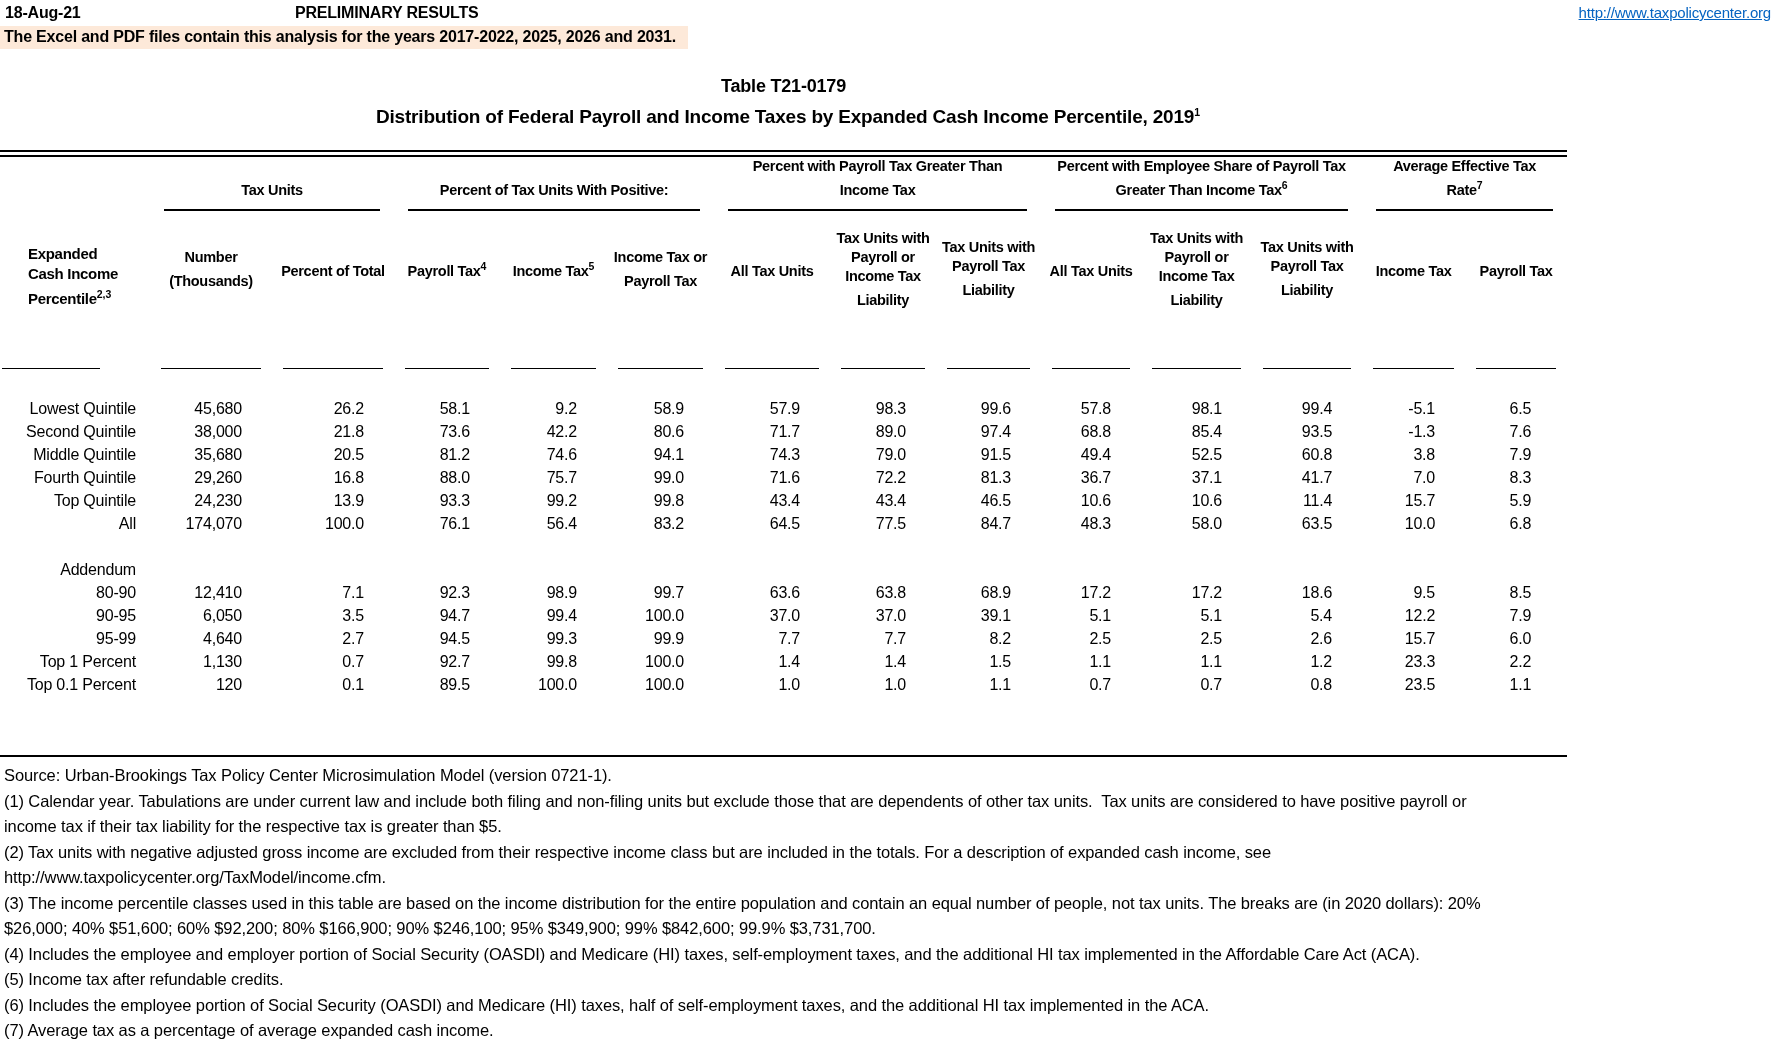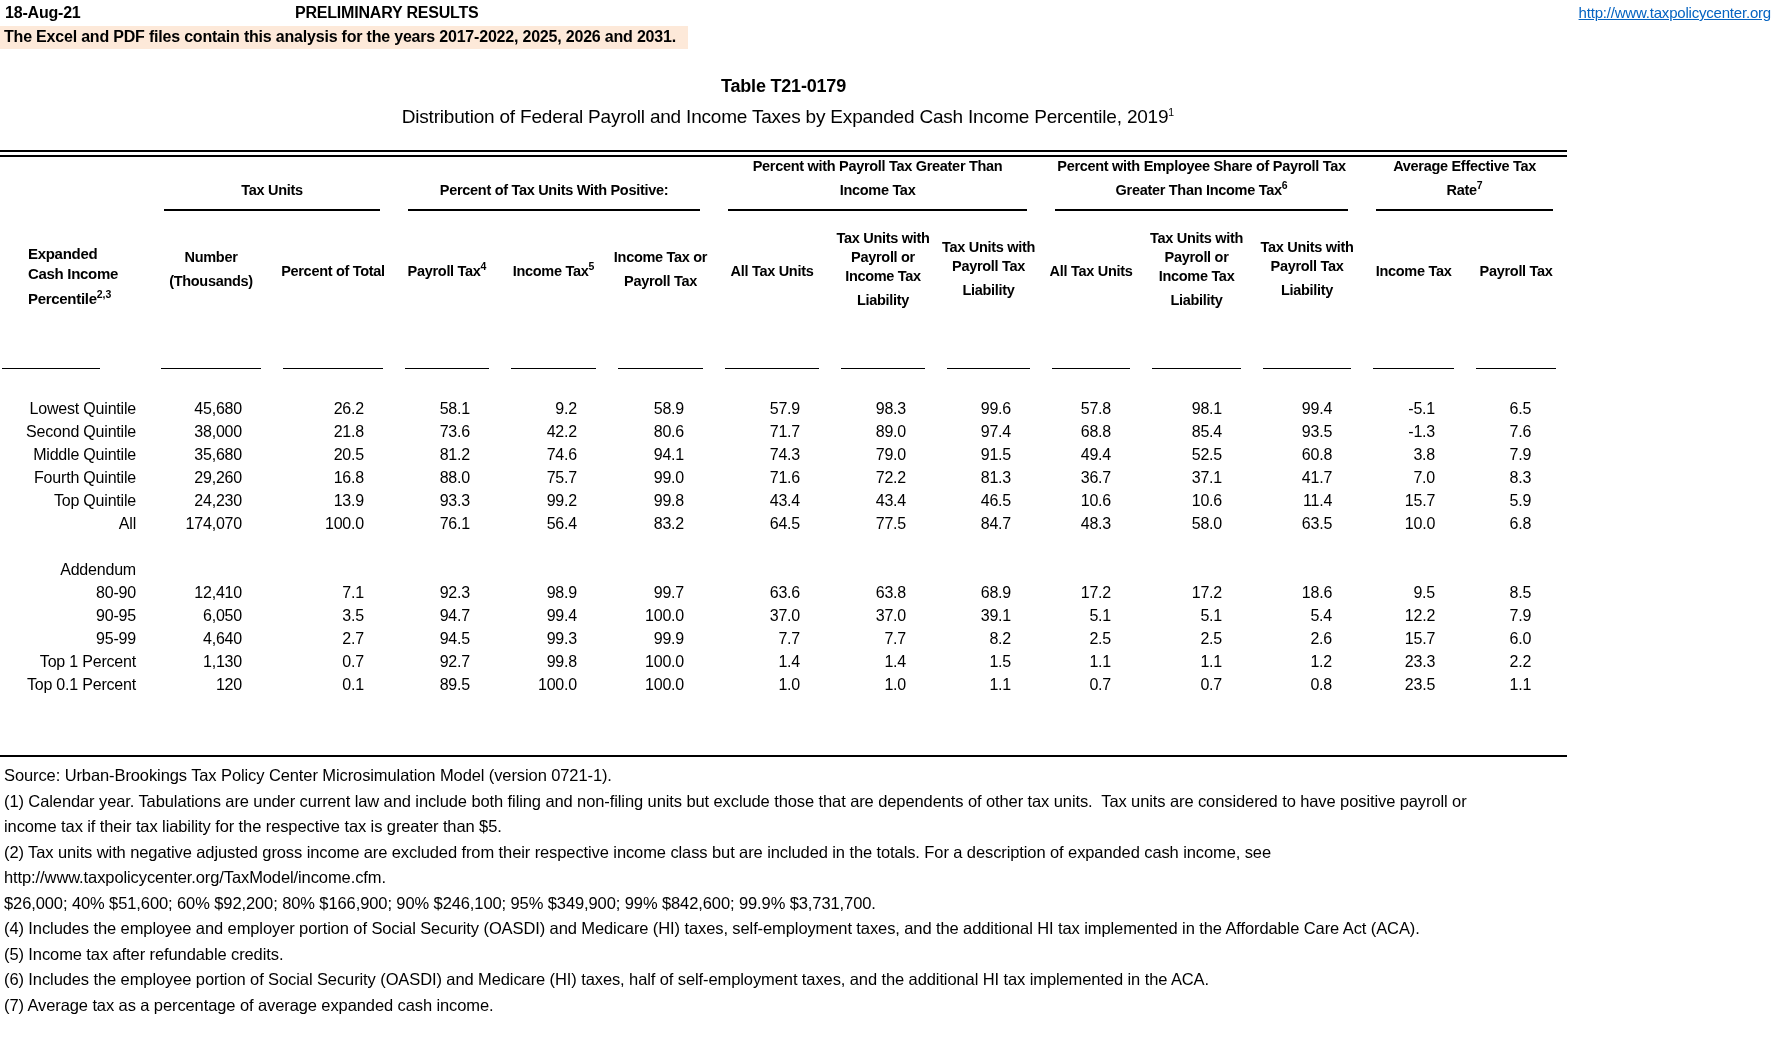--- a/index.html
+++ b/index.html
@@ -13,21 +13,21 @@
   .topbar { position:relative; height:26px; padding-top:4px;text-align:right; }
   .date { position:absolute; left:5px; top:4px; font-size:16px; font-weight:bold; }
   .prelim { position:absolute; left:295px; top:4px; font-size:16px; font-weight:bold; }
   .tpc-link { position:absolute; right:6px; top:4px; font-size:15px; font-weight:normal;
               color:#0563C1; text-decoration:underline; cursor:pointer; }
   .note-banner { display:inline-block; background:#FDE9D9; font-size:16px; font-weight:bold;
                  padding:2px 12px 3px 4px; margin-top:0px;text-align:right; }
   
   .titles { width:1567px; text-align:center; margin-top:26px; }
   .title1 { font-size:18px; font-weight:bold; line-height:22px; }
-  .title2 { font-size:19px; font-weight:normal; line-height:30px;margin-left:9px; }
+  .title2 { font-size:19px; font-weight:bold; line-height:30px;margin-left:9px; }
   sup { font-size:10.5px; letter-spacing:0; }
   
   .rule-double { width:1567px; height:7px; border-top:2px solid #000; border-bottom:2px solid #000; margin-top:18px; }
   table.tbl { width:1567px; border-collapse:collapse; table-layout:fixed; }
   .tbl th, .tbl td { padding:0; font-weight:normal; }
   tr.groups th { height:52px; vertical-align:bottom; }
   tr.groups th .grp { margin:0 14px; padding-bottom:9px; border-bottom:2px solid #000;
       text-align:center; font-size:14.5px; font-weight:bold; line-height:19px; letter-spacing:-0.3px; }
   th.rowhead { position:relative; vertical-align:middle; text-align:left;
       font-size:15px; font-weight:bold; line-height:20px; padding:0 16px 60px 28px; letter-spacing:-0.3px; }
@@ -320,20 +320,21 @@
   </table>
 
   <div class="rule-bottom"></div>
 
   <div class="footnotes">
       <div class="fn">Source: Urban-Brookings Tax Policy Center Microsimulation Model (version 0721-1).</div>
       <div class="fn">(1) Calendar year. Tabulations are under current law and include both filing and non-filing units but exclude those that are dependents of other tax units.  Tax units are considered to have positive payroll or</div>
       <div class="fn">income tax if their tax liability for the respective tax is greater than $5.</div>
       <div class="fn">(2) Tax units with negative adjusted gross income are excluded from their respective income class but are included in the totals. For a description of expanded cash income, see</div>
       <div class="fn">http://www.taxpolicycenter.org/TaxModel/income.cfm.</div>
+      <div class="fn">(3) The income percentile classes used in this table are based on the income distribution for the entire population and contain an equal number of people, not tax units. The breaks are (in 2020 dollars): 20%</div>
       <div class="fn">$26,000; 40% $51,600; 60% $92,200; 80% $166,900; 90% $246,100; 95% $349,900; 99% $842,600; 99.9% $3,731,700.</div>
       <div class="fn">(4) Includes the employee and employer portion of Social Security (OASDI) and Medicare (HI) taxes, self-employment taxes, and the additional HI tax implemented in the Affordable Care Act (ACA).</div>
       <div class="fn">(5) Income tax after refundable credits.</div>
       <div class="fn">(6) Includes the employee portion of Social Security (OASDI) and Medicare (HI) taxes, half of self-employment taxes, and the additional HI tax implemented in the ACA.</div>
       <div class="fn">(7) Average tax as a percentage of average expanded cash income.</div>
     </div>
 
 </div>
 
 </body></html>

